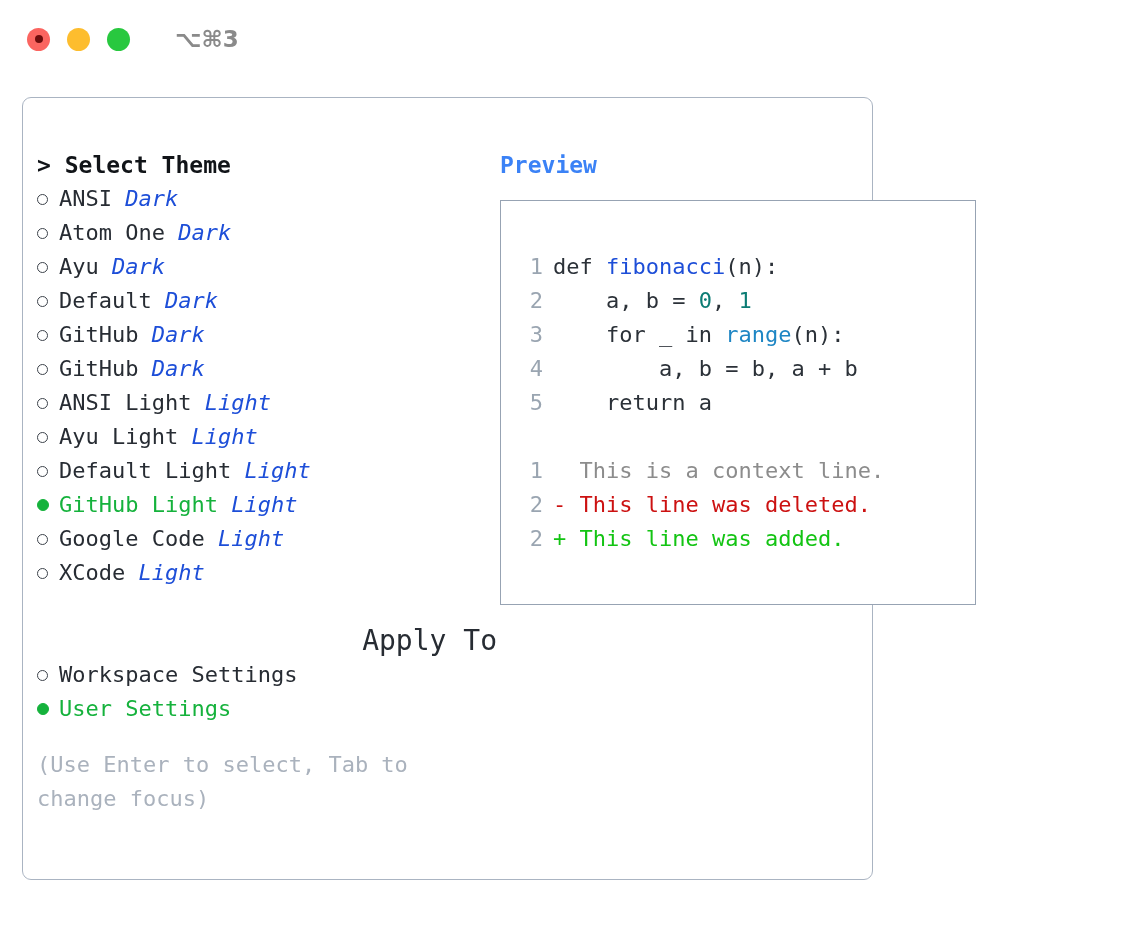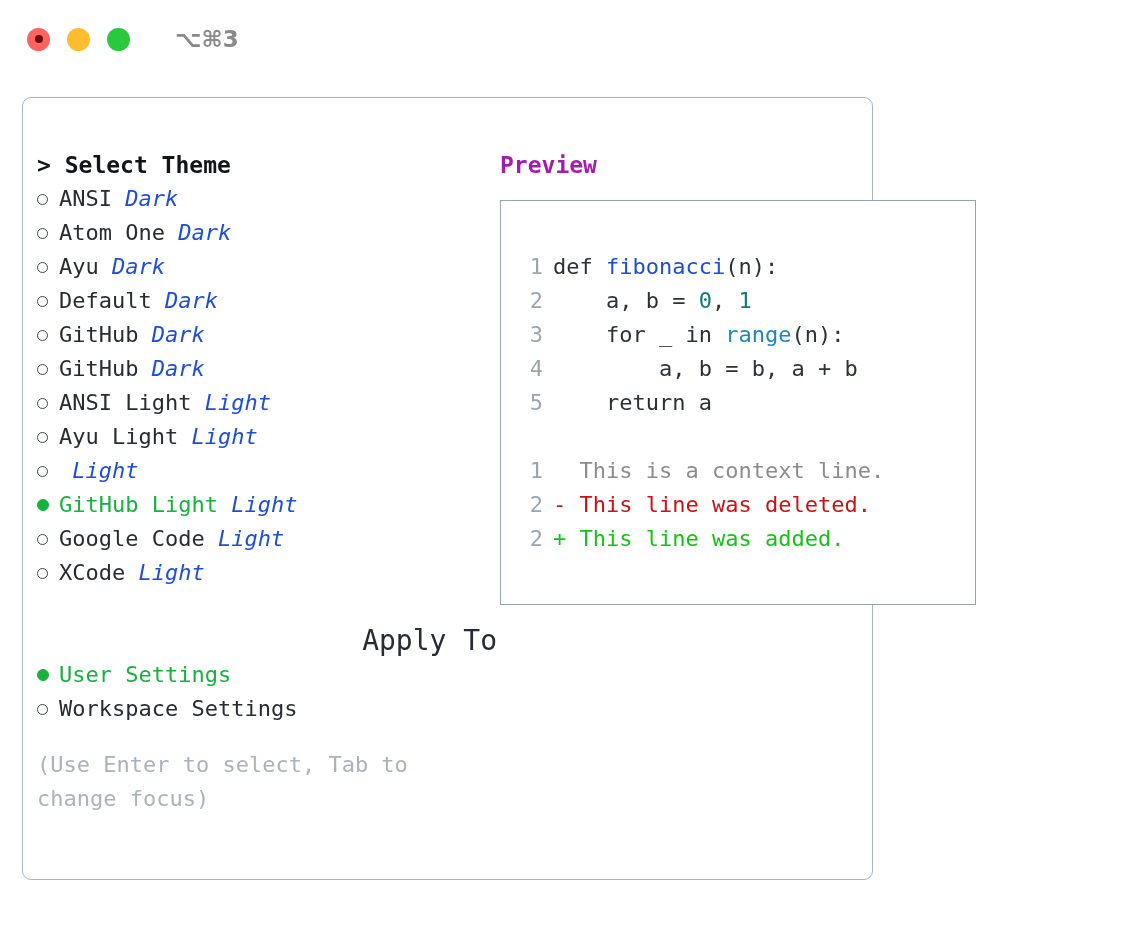--- a/index.html
+++ b/index.html
@@ -163,21 +163,21 @@
   
   .right-col {
     position: absolute;
     left: 477px;
     top: 50px;
     width: 500px;
   }
   .preview-title {
     font-size: 23px;
     font-weight: 700;
-    color: #a21caf;
+    color: #3b82f6;
     line-height: 34px;
     white-space: pre;
   }
   .preview-box {
     margin-top: 18px;
     width: 476px;
     height: 405px;
     border: 1.6px solid #97a3b3;
     box-sizing: border-box;
     background: #ffffff;
@@ -230,32 +230,32 @@
 
         <ul class="list" id="theme-list">
             <li class="row"><span class="bullet"><span class="circle"></span></span><span class="label">ANSI</span><span> </span><span class="variant">Dark</span></li>
             <li class="row"><span class="bullet"><span class="circle"></span></span><span class="label">Atom One</span><span> </span><span class="variant">Dark</span></li>
             <li class="row"><span class="bullet"><span class="circle"></span></span><span class="label">Ayu</span><span> </span><span class="variant">Dark</span></li>
             <li class="row"><span class="bullet"><span class="circle"></span></span><span class="label">Default</span><span> </span><span class="variant">Dark</span></li>
             <li class="row"><span class="bullet"><span class="circle"></span></span><span class="label">GitHub</span><span> </span><span class="variant">Dark</span></li>
             <li class="row"><span class="bullet"><span class="circle"></span></span><span class="label">GitHub</span><span> </span><span class="variant">Dark</span></li>
             <li class="row"><span class="bullet"><span class="circle"></span></span><span class="label">ANSI Light</span><span> </span><span class="variant">Light</span></li>
             <li class="row"><span class="bullet"><span class="circle"></span></span><span class="label">Ayu Light</span><span> </span><span class="variant">Light</span></li>
-            <li class="row"><span class="bullet"><span class="circle"></span></span><span> </span><span class="variant">Light</span></li>
+            <li class="row"><span class="bullet"><span class="circle"></span></span><span class="label">Default Light</span><span> </span><span class="variant">Light</span></li>
             <li class="row selected"><span class="bullet"><span class="circle"></span></span><span class="label">GitHub Light</span><span> </span><span class="variant">Light</span></li>
             <li class="row"><span class="bullet"><span class="circle"></span></span><span class="label">Google Code</span><span> </span><span class="variant">Light</span></li>
             <li class="row"><span class="bullet"><span class="circle"></span></span><span class="label">XCode</span><span> </span><span class="variant">Light</span></li>
           </ul>
 
         <div class="spacer-row"></div>
 
         <div class="apply-heading">Apply To</div>
         <ul class="list" id="apply-list">
+            <li class="row"><span class="bullet"><span class="circle"></span></span><span class="label">Workspace Settings</span></li>
             <li class="row selected"><span class="bullet"><span class="circle"></span></span><span class="label">User Settings</span></li>
-            <li class="row"><span class="bullet"><span class="circle"></span></span><span class="label">Workspace Settings</span></li>
           </ul>
 
         <div class="hint">(Use Enter to select, Tab to change focus)</div>
       </div>
 
       <div class="right-col">
         <div class="preview-title">Preview</div>
         <div class="preview-box">
           <div class="code" id="code-block"><span class="cline"><span class="ln">1</span><span class="tok-plain">def </span><span class="tok-fn">fibonacci</span><span class="tok-plain">(n):</span></span><span class="cline"><span class="ln">2</span><span class="tok-plain">    a, b = </span><span class="tok-num">0</span><span class="tok-plain">, </span><span class="tok-num">1</span></span><span class="cline"><span class="ln">3</span><span class="tok-plain">    for _ in </span><span class="tok-call">range</span><span class="tok-plain">(n):</span></span><span class="cline"><span class="ln">4</span><span class="tok-plain">        a, b = b, a + b</span></span><span class="cline"><span class="ln">5</span><span class="tok-plain">    return a</span></span><span class="gap-line"></span><span class="cline"><span class="ln">1</span><span class="tok-ctx">  </span><span class="tok-ctx">This is a context line.</span></span><span class="cline"><span class="ln">2</span><span class="tok-del">- </span><span class="tok-del">This line was deleted.</span></span><span class="cline"><span class="ln">2</span><span class="tok-add">+ </span><span class="tok-add">This line was added.</span></span></div>
         </div>

